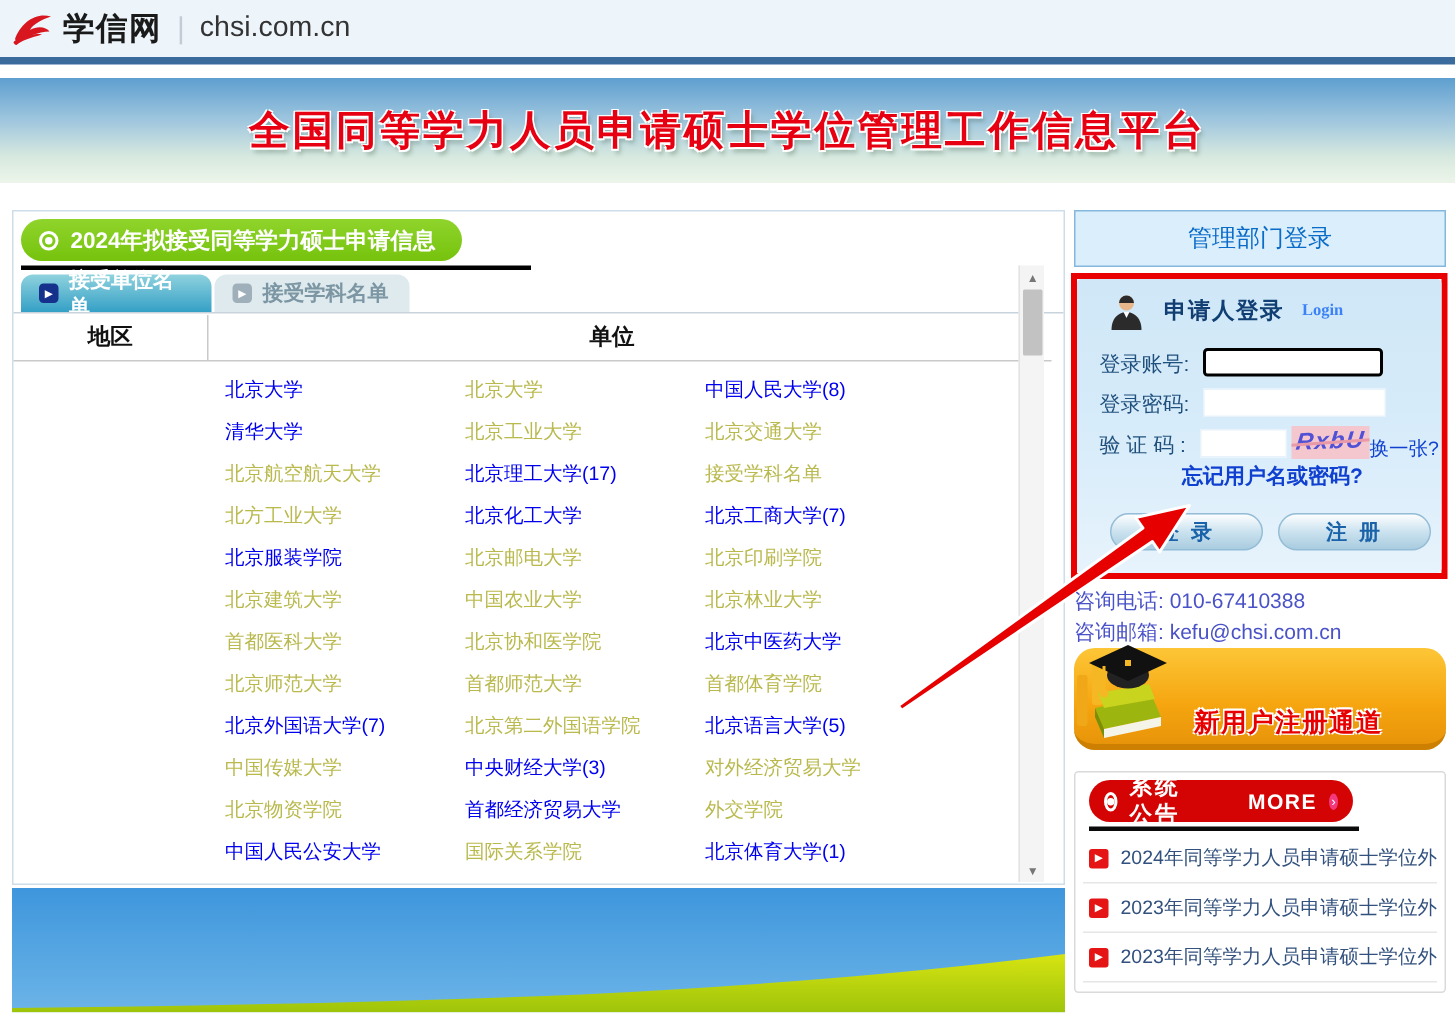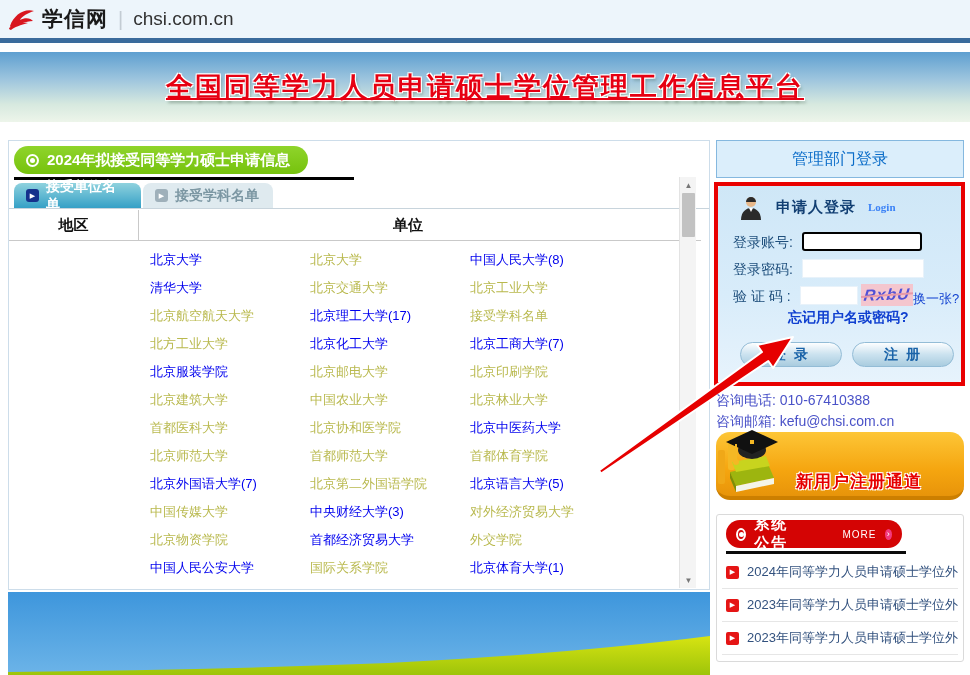--- a/index.html
+++ b/index.html
@@ -14,21 +14,21 @@
   .logo-swoosh { width:28px; height:24px; margin-right:6px; }
   .logo-text { font-size:21px; font-weight:bold; color:#1a1a1a; letter-spacing:1px; }
   .logo-divider { color:#c3ccd3; font-size:20px; margin:0 10px; font-weight:normal; }
   .logo-domain { font-size:19px; color:#333; }
 
   
   .banner { position:absolute; left:0; top:52px; width:970px; height:70px;
     background:linear-gradient(180deg,#5e9fd0 0%,#9fc6de 40%,#d7e9df 75%,#edf5ea 100%);
     display:flex; align-items:center; justify-content:center; }
   .banner-title { font-size:27px; font-weight:bold; color:#e60012; letter-spacing:2px;
-    text-shadow:-1px -1px 0 #fff, 1px -1px 0 #fff, -1px 1px 0 #fff, 1px 1px 0 #fff, 2px 3px 3px rgba(60,90,60,.35);text-decoration:underline; }
+    text-shadow:-1px -1px 0 #fff, 1px -1px 0 #fff, -1px 1px 0 #fff, 1px 1px 0 #fff, 2px 3px 3px rgba(60,90,60,.35); }
 
   
   .main-panel { position:absolute; left:8px; top:140px; width:702px; height:450px;
     background:#fff; border:1px solid #cdddea; }
   .green-pill { position:absolute; left:14px; top:146px; height:28px; padding:0 18px 0 12px;
     background:linear-gradient(180deg,#8fd42b,#76c20d); border-radius:14px;
     display:flex; align-items:center; gap:8px; }
   .bullseye { width:13px; height:13px; border:2px solid #fff; border-radius:50%;
     display:flex; align-items:center; justify-content:center; }
   .bullseye i { width:5px; height:5px; background:#fff; border-radius:50%; }
@@ -107,21 +107,21 @@
     border-bottom:4px solid #cc7f00; cursor:pointer; }
   .orange-label { position:absolute; left:80px; top:38px; font-size:17px; font-weight:bold; color:#e60000;
     text-shadow:-1px -1px 0 #fff,1px -1px 0 #fff,-1px 1px 0 #fff,1px 1px 0 #fff; letter-spacing:1px; }
   .grad-icon { position:absolute; left:716px; top:420px; width:64px; height:78px; }
 
   .announce-panel { position:absolute; left:716px; top:514px; width:248px; height:148px;
     background:#fff; border:1px solid #dadada; border-radius:3px; }
   .red-pill { position:absolute; left:726px; top:520px; width:176px; height:28px; border-radius:14px;
     background:#d40404; display:flex; align-items:center; padding:0 10px; gap:8px; }
   .red-pill .title { color:#fff; font-size:15px; font-weight:bold; letter-spacing:2px; }
-  .red-pill .more { color:#fff; font-size:10px; font-weight:normal; margin-left:10px; letter-spacing:1px; cursor:pointer;padding-left:24px; }
+  .red-pill .more { color:#fff; font-size:14px; font-weight:bold; margin-left:10px; letter-spacing:1px; cursor:pointer;padding-left:24px; }
   .more-badge { width:11px; height:11px; border-radius:50%; background:#f2397c; color:#fff;
     font-size:9px; line-height:11px; text-align:center; }
   .red-pill-underline { position:absolute; left:726px; top:551px; width:180px; height:3px; background:#0a0a0a; }
   .ann-list { position:absolute; left:722px; top:556px; width:236px; }
   .ann-item { display:flex; align-items:center; height:33px; border-bottom:1px solid #e6e6e6; cursor:pointer; }
   .ann-icon { width:13px; height:13px; border-radius:2px; background:#e51515; color:#fff; font-size:7px;
     display:flex; align-items:center; justify-content:center; margin:0 8px 0 4px; flex:0 0 13px; }
   .ann-text { font-size:13px; color:#32517e; white-space:nowrap; overflow:hidden; }
 
   .arrow-svg { position:absolute; left:550px; top:315px; width:260px; height:180px; pointer-events:none; }
@@ -174,22 +174,22 @@
   <div class="th-hline"></div>
 
   <div class="u-grid">
       <div class="u-row">
         <a class="u-link">北京大学</a>
         <a class="u-link visited">北京大学</a>
         <a class="u-link">中国人民大学(8)</a>
       </div>
       <div class="u-row">
         <a class="u-link">清华大学</a>
+        <a class="u-link visited">北京工业大学</a>
         <a class="u-link visited">北京交通大学</a>
-        <a class="u-link visited">北京工业大学</a>
       </div>
       <div class="u-row">
         <a class="u-link visited">北京航空航天大学</a>
         <a class="u-link">北京理工大学(17)</a>
         <a class="u-link visited">接受学科名单</a>
       </div>
       <div class="u-row">
         <a class="u-link visited">北方工业大学</a>
         <a class="u-link">北京化工大学</a>
         <a class="u-link">北京工商大学(7)</a>

